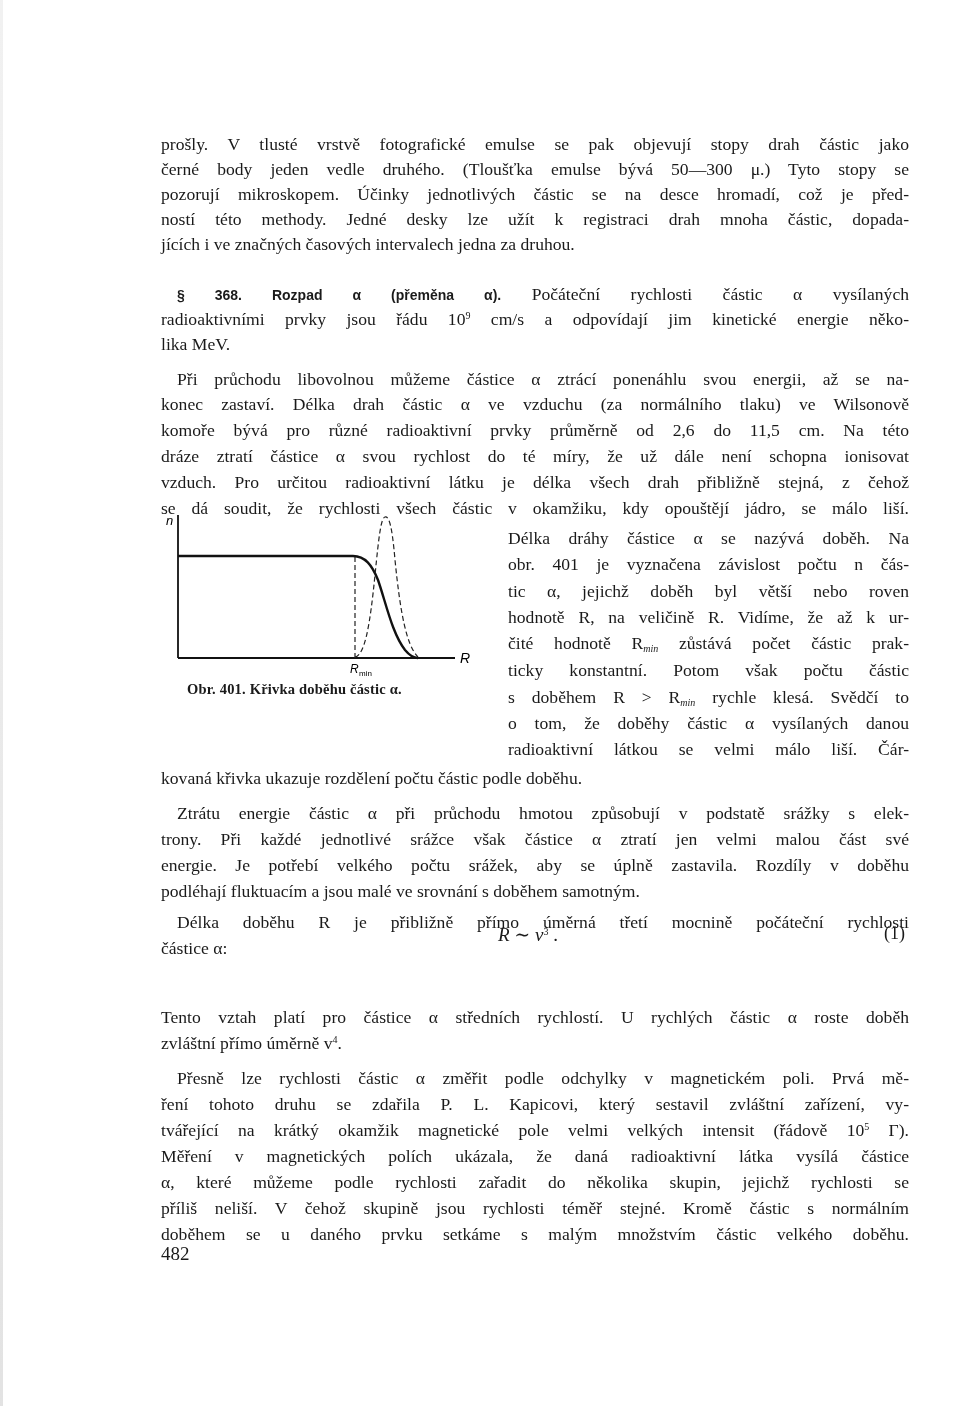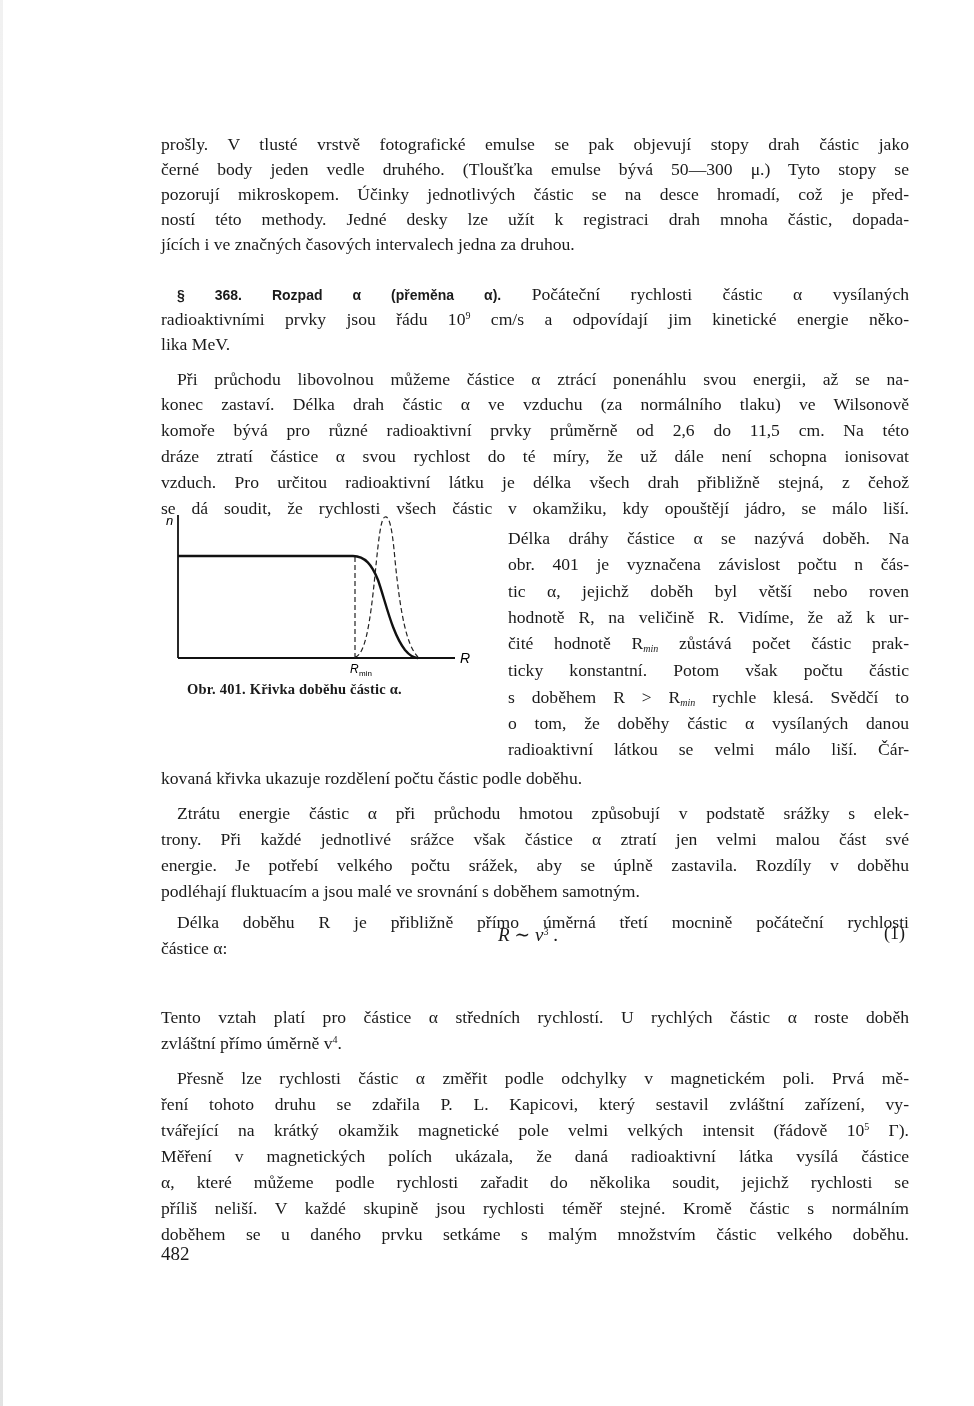--- a/index.html
+++ b/index.html
@@ -93,18 +93,18 @@
   <div class="equation"><span class="it">R ∼ v</span><sup>3</sup><span> .</span></div>
   <div class="eqnum">(1)</div>
 
   <div class="line" style="top:966px">Tento vztah platí pro částice α středních rychlostí. U rychlých částic α roste doběh</div>
   <div class="line last" style="top:992px"><span>zvláštní přímo úměrně v</span><sup>4</sup><span>.</span></div>
 
   <div class="line indent" style="top:1027px">Přesně lze rychlosti částic α změřit podle odchylky v magnetickém poli. Prvá mě-</div>
   <div class="line" style="top:1053px">ření tohoto druhu se zdařila P. L. Kapicovi, který sestavil zvláštní zařízení, vy-</div>
   <div class="line" style="top:1079px"><span>tvářející na krátký okamžik magnetické pole velmi velkých intensit (řádově 10</span><sup>5</sup><span> Γ).</span></div>
   <div class="line" style="top:1105px">Měření v magnetických polích ukázala, že daná radioaktivní látka vysílá částice</div>
-  <div class="line" style="top:1131px">α, které můžeme podle rychlosti zařadit do několika soudit, jejichž rychlosti se</div>
-  <div class="line" style="top:1157px">příliš neliší. V každé skupině jsou rychlosti téměř stejné. Kromě částic s normálním</div>
+  <div class="line" style="top:1131px">α, které můžeme podle rychlosti zařadit do několika skupin, jejichž rychlosti se</div>
+  <div class="line" style="top:1157px">příliš neliší. V čehož skupině jsou rychlosti téměř stejné. Kromě částic s normálním</div>
   <div class="line" style="top:1183px">doběhem se u daného prvku setkáme s malým množstvím částic velkého doběhu.</div>
 
   <div class="pagenum">482</div>
 </div>
 
 </body></html>

